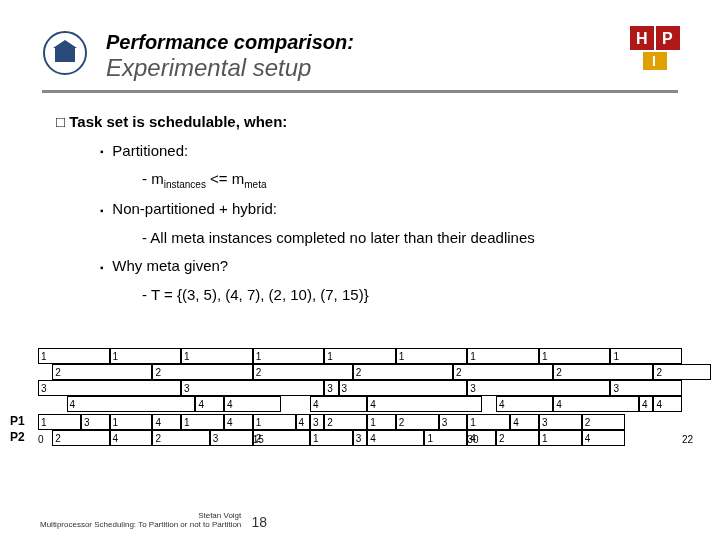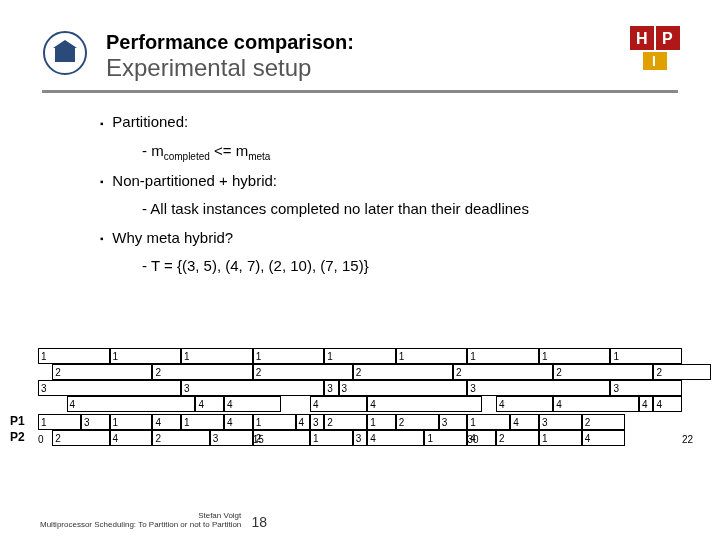--- a/index.html
+++ b/index.html
@@ -1,20 +1,20 @@
 <!DOCTYPE html>
 <html><head>
 <meta charset="utf-8">
 <style>
 * { margin: 0; padding: 0; box-sizing: border-box; }
 html, body { width: 720px; height: 540px; font-family: Arial, sans-serif; background: #fff; color: #000; }
 .slide { width: 720px; height: 540px; position: relative; padding: 30px 42px 0 42px; }
 .header { display: flex; align-items: flex-start; gap: 18px; margin-bottom: 8px; }
 .logo-up { width: 46px; height: 46px; flex: none; }
-.titles { flex: 1; }
+.titles { flex: 1; font-style: italic; }
 .title { font-size: 20px; font-weight: bold; line-height: 1.2; }
 .subtitle { font-size: 24px; color: #555; }
 .hpi { position: absolute; top: 26px; right: 38px; width: 52px; height: 44px; }
 .hr { border: none; border-top: 3px solid #888; margin: 4px 0 18px 0; }
 .body { font-size: 15px; line-height: 1.5; }
 .lvl0 { margin-left: 14px; font-weight: bold; }
 .lvl0::before { content: "□ "; font-weight: normal; }
 .lvl1 { margin-left: 58px; font-weight: normal; margin-top: 6px; }
 .lvl1::before { content: "▪ "; font-size: 10px; vertical-align: middle; margin-right: 6px; }
 .lvl2 { margin-left: 100px; font-weight: normal; margin-top: 6px; }
@@ -53,27 +53,28 @@
       <rect x="26" y="0" width="24" height="24" fill="#b01818"></rect>
       <rect x="13" y="26" width="24" height="18" fill="#e0a000"></rect>
       <text x="6" y="18" fill="#fff" font-size="16" font-weight="bold">H</text>
       <text x="32" y="18" fill="#fff" font-size="16" font-weight="bold">P</text>
       <text x="22" y="40" fill="#fff" font-size="14" font-weight="bold">I</text>
     </svg>
   </div>
   <hr class="hr">
 
   <div class="body">
+    <div class="lvl0">Task set is schedulable, when:</div>
     <div class="lvl1">Partitioned:</div>
     <div class="lvl2">
-      <span>m</span><span class="sub">completed</span><span> &lt;= m</span><span class="sub">meta</span>
+      <span>m</span><span class="sub">instances</span><span> &lt;= m</span><span class="sub">meta</span>
     </div>
     <div class="lvl1">Non-partitioned + hybrid:</div>
-    <div class="lvl2">All task instances completed no later than their deadlines</div>
-    <div class="lvl1">Why meta hybrid?</div>
+    <div class="lvl2">All meta instances completed no later than their deadlines</div>
+    <div class="lvl1">Why meta given?</div>
     <div class="lvl2">T = {(3, 5), (4, 7), (2, 10), (7, 15)}</div>
   </div>
 
   <div class="chart">
     <div class="rows" id="rows">
         <div class="row">
           <div class="cell" style="left: 0%; width: 11.1111%;">1</div>
           <div class="cell" style="left: 11.1111%; width: 11.1111%;">1</div>
           <div class="cell" style="left: 22.2222%; width: 11.1111%;">1</div>
           <div class="cell" style="left: 33.3333%; width: 11.1111%;">1</div>

